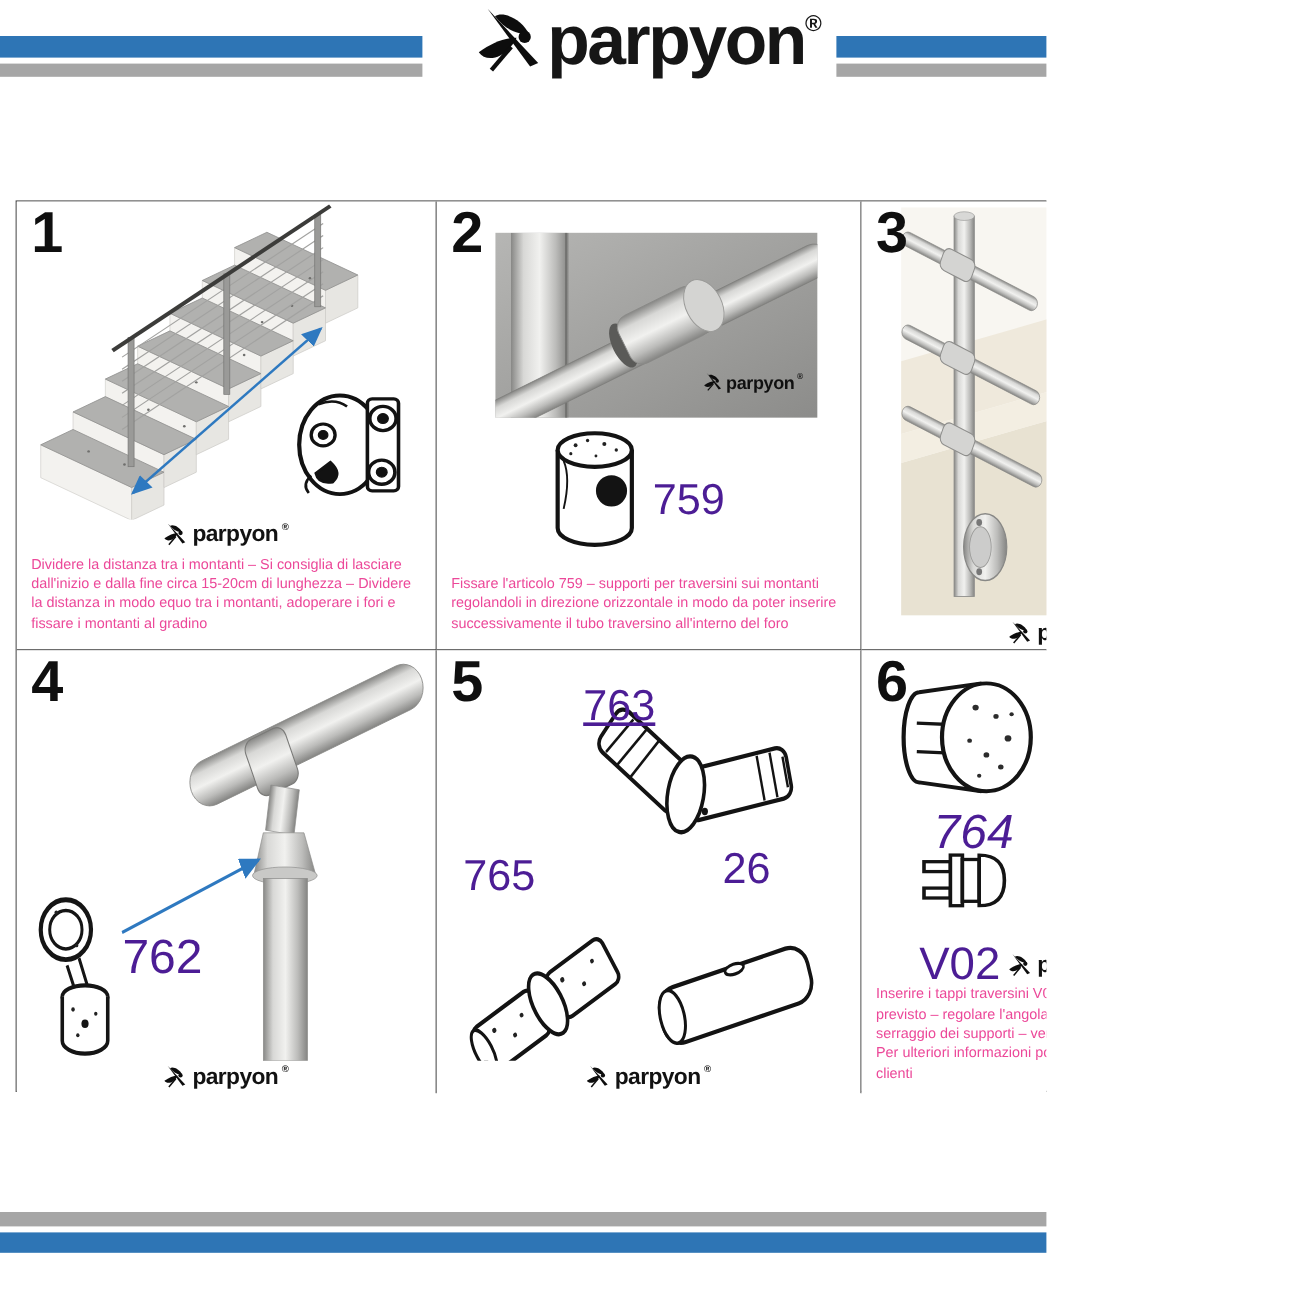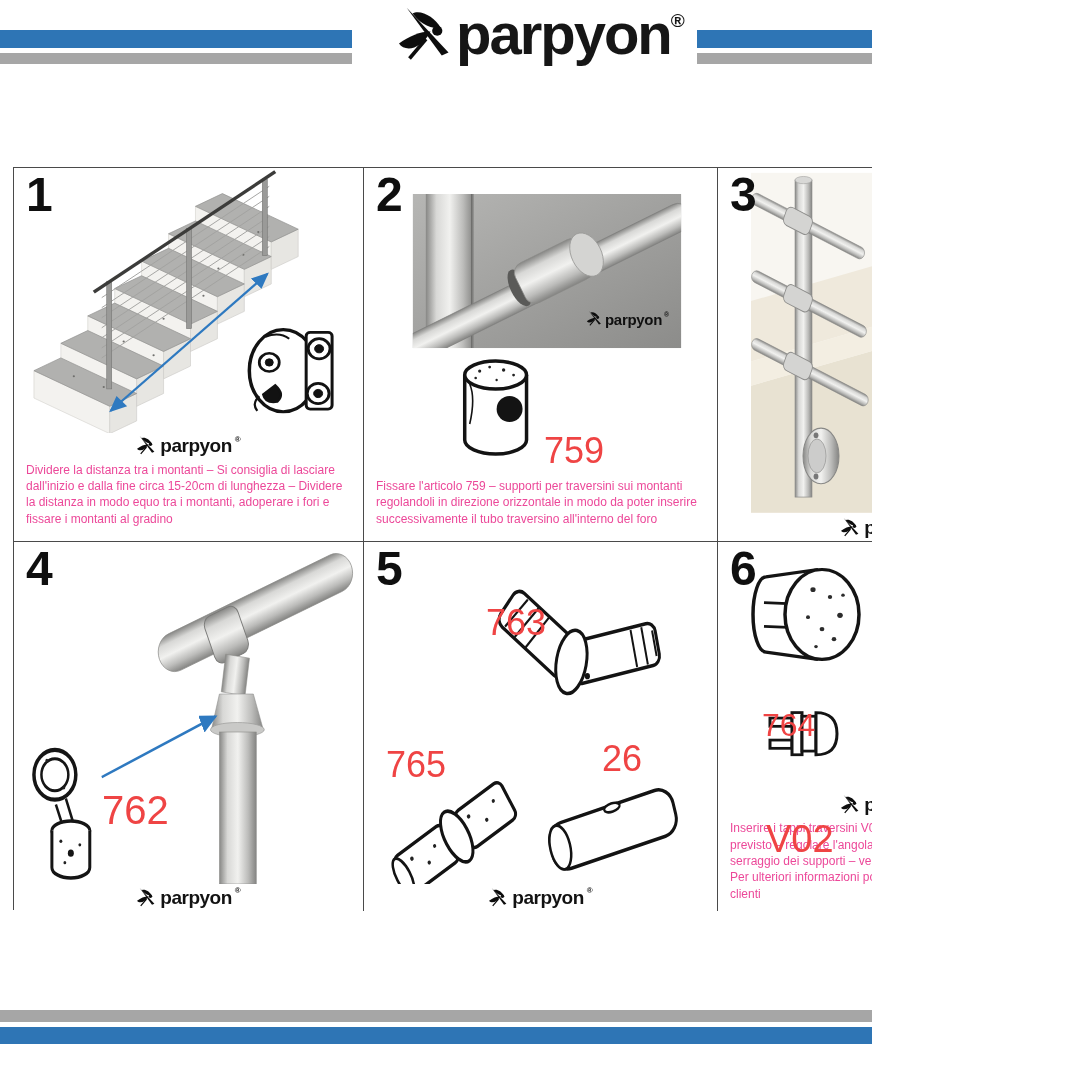--- a/index.html
+++ b/index.html
@@ -22,21 +22,21 @@
   .grid{position:absolute;left:13px;top:167px;width:1053px;height:743px;display:grid;
         grid-template-columns:350px 354px 349px;grid-template-rows:374px 369px;
         border:1.5px solid #4a4a4a;}
   .cell{position:relative;border-right:1.2px solid #4a4a4a;border-bottom:1.2px solid #4a4a4a;
         display:flex;flex-direction:column;overflow:hidden;background:#fff;}
   .cell.c3{border-right:none;}
   .cell.r2{border-bottom:none;}
   .pnum{position:absolute;top:2px;left:12px;font-size:48px;font-weight:bold;color:#0f0f0f;z-index:3;line-height:1.05;}
   .panel-art{position:relative;flex:1 1 auto;}
   .panel-art svg.art{position:absolute;left:0;top:0;width:100%;height:100%;}
-  .part{position:absolute;font-size:36px;color:#ef4444;line-height:1;z-index:2;margin-top:35px;}
+  .part{position:absolute;font-size:36px;color:#4c1d95;line-height:1;z-index:2;}
   .plogo{height:27px;display:flex;align-items:center;justify-content:center;gap:3px;flex:0 0 auto;}
   .plogo .fly-sm{width:21px;height:22px;}
   .plogo .lg-txt{font-size:19px;font-weight:bold;letter-spacing:-0.5px;color:#121212;}
   .plogo .lg-reg{font-size:8px;font-weight:bold;color:#121212;align-self:flex-start;margin-top:2px;}
   .pdesc{flex:0 0 auto;padding:2px 10px 14px 12px;font-size:12px;line-height:1.36;color:#ec4899;}
   .r2 .pdesc{padding-bottom:9px;}
   .wm{position:absolute;left:222px;top:142px;display:flex;align-items:center;gap:2px;z-index:2;}
   .wm .fly-sm{width:17px;height:18px;}
   .wm .wm-txt{font-size:15px;font-weight:bold;color:#101010;letter-spacing:-0.3px;}
   .wm .wm-reg{font-size:7px;font-weight:bold;color:#101010;align-self:flex-start;margin-top:1px;}
@@ -325,21 +325,21 @@
               <circle cx="47" cy="252" r="1.5"></circle>
                 <circle cx="66" cy="255" r="1.4"></circle>
                 <circle cx="51" cy="270" r="1.4"></circle>
               <circle cx="33" cy="184" r="1.5"></circle>
                 <circle cx="50" cy="207" r="1.4"></circle>
             </g>
           </g>
 
           <line x1="88" y1="198" x2="202" y2="147" stroke="#2E79C0" stroke-width="2.2" marker-end="url(#ah)"></line>
         </svg>
-        <span class="part" style="left:88px;top:213px;font-size:40px;">762</span>
+        <span class="part" style="left:88px;top:236px;font-size:40px;">762</span>
       </div>
       <div class="plogo">
         <svg class="fly-sm">
             <use href="#fly"></use>
           </svg>
         <span class="lg-txt">parpyon</span>
         <span class="lg-reg">®</span>
       </div>
     </section>
 
@@ -379,21 +379,21 @@
                 <circle cx="140" cy="242" r="1.6"></circle>
             </g>
           </g>
 
           <g stroke="#131313" fill="#fff" transform="rotate(-16 250 243)">
             <rect x="186" y="222" width="128" height="40" rx="15" stroke-width="3"></rect>
             <ellipse cx="195" cy="242" rx="10" ry="19" stroke-width="2.5"></ellipse>
             <ellipse cx="254" cy="224" rx="8" ry="3.5" stroke-width="2.2"></ellipse>
           </g>
         </svg>
-        <span class="part" style="left:122px;top:28px;">763</span>
+        <span class="part" style="left:122px;top:28px;text-decoration:underline;">763</span>
         <span class="part" style="left:22px;top:170px;">765</span>
         <span class="part" style="left:238px;top:164px;">26</span>
       </div>
       <div class="plogo">
         <svg class="fly-sm">
             <use href="#fly"></use>
           </svg>
         <span class="lg-txt">parpyon</span>
         <span class="lg-reg">®</span>
       </div>
@@ -453,21 +453,21 @@
             <g>
               <rect x="167" y="112" width="41" height="70" fill="#fbfaf8" stroke="#dededc" stroke-width="0.8"></rect>
               <line x1="186" y1="116" x2="186" y2="176" stroke="#b5b5b3" stroke-width="2.4"></line>
               <line x1="170" y1="128" x2="206" y2="140" stroke="#c2c2c0" stroke-width="2"></line>
               <line x1="170" y1="146" x2="206" y2="158" stroke="#c2c2c0" stroke-width="2"></line>
               <ellipse cx="181" cy="168" rx="7" ry="6" fill="#9a9a98"></ellipse>
               <line x1="172" y1="166" x2="232" y2="152" stroke="#c6d14f" stroke-width="1.6"></line>
             </g>
           </g>
         </svg>
-        <span class="part" style="left:44px;top:132px;font-size:32px;">764</span>
+        <span class="part" style="left:60px;top:132px;font-size:40px;font-style:italic;">764</span>
         <span class="part" style="left:48px;top:243px;font-size:38px;">V02</span>
       </div>
       <div class="plogo">
         <svg class="fly-sm">
             <use href="#fly"></use>
           </svg>
         <span class="lg-txt">parpyon</span>
         <span class="lg-reg">®</span>
       </div>
       <p class="pdesc">Inserire i tappi traversini V02 – e i tappi corrimano 493 dove previsto – regolare l'angolazione prima di bloccare le viti di serraggio dei supporti – verificare la solidità della ringhiera . Per ulteriori informazioni potete scrivere al nostro servizio clienti</p>

